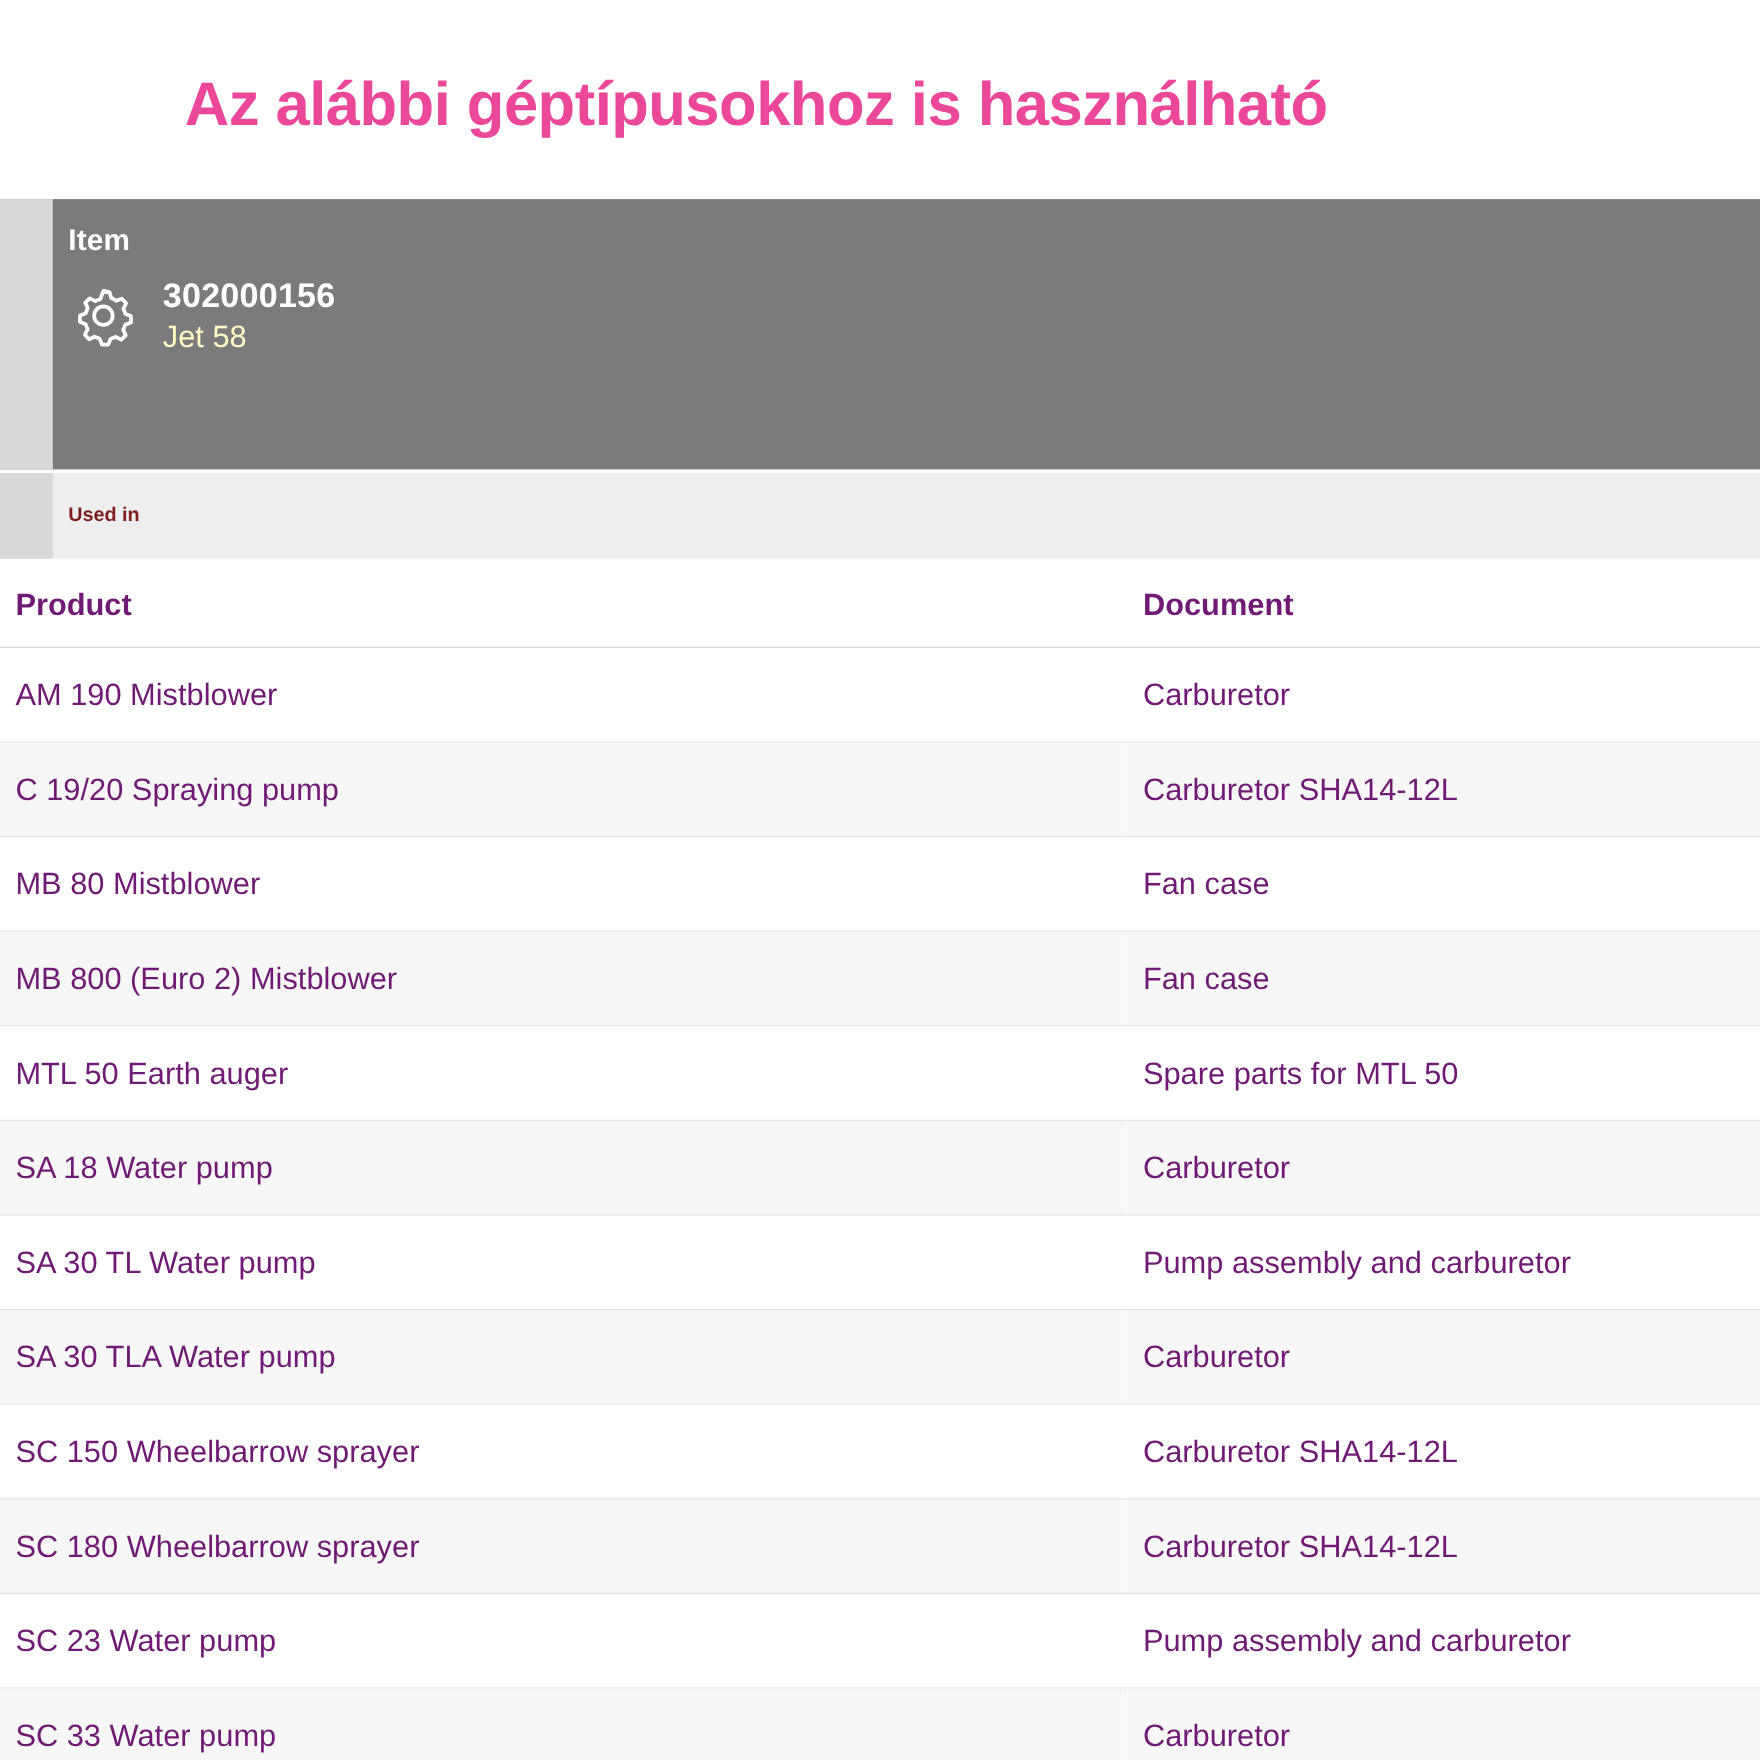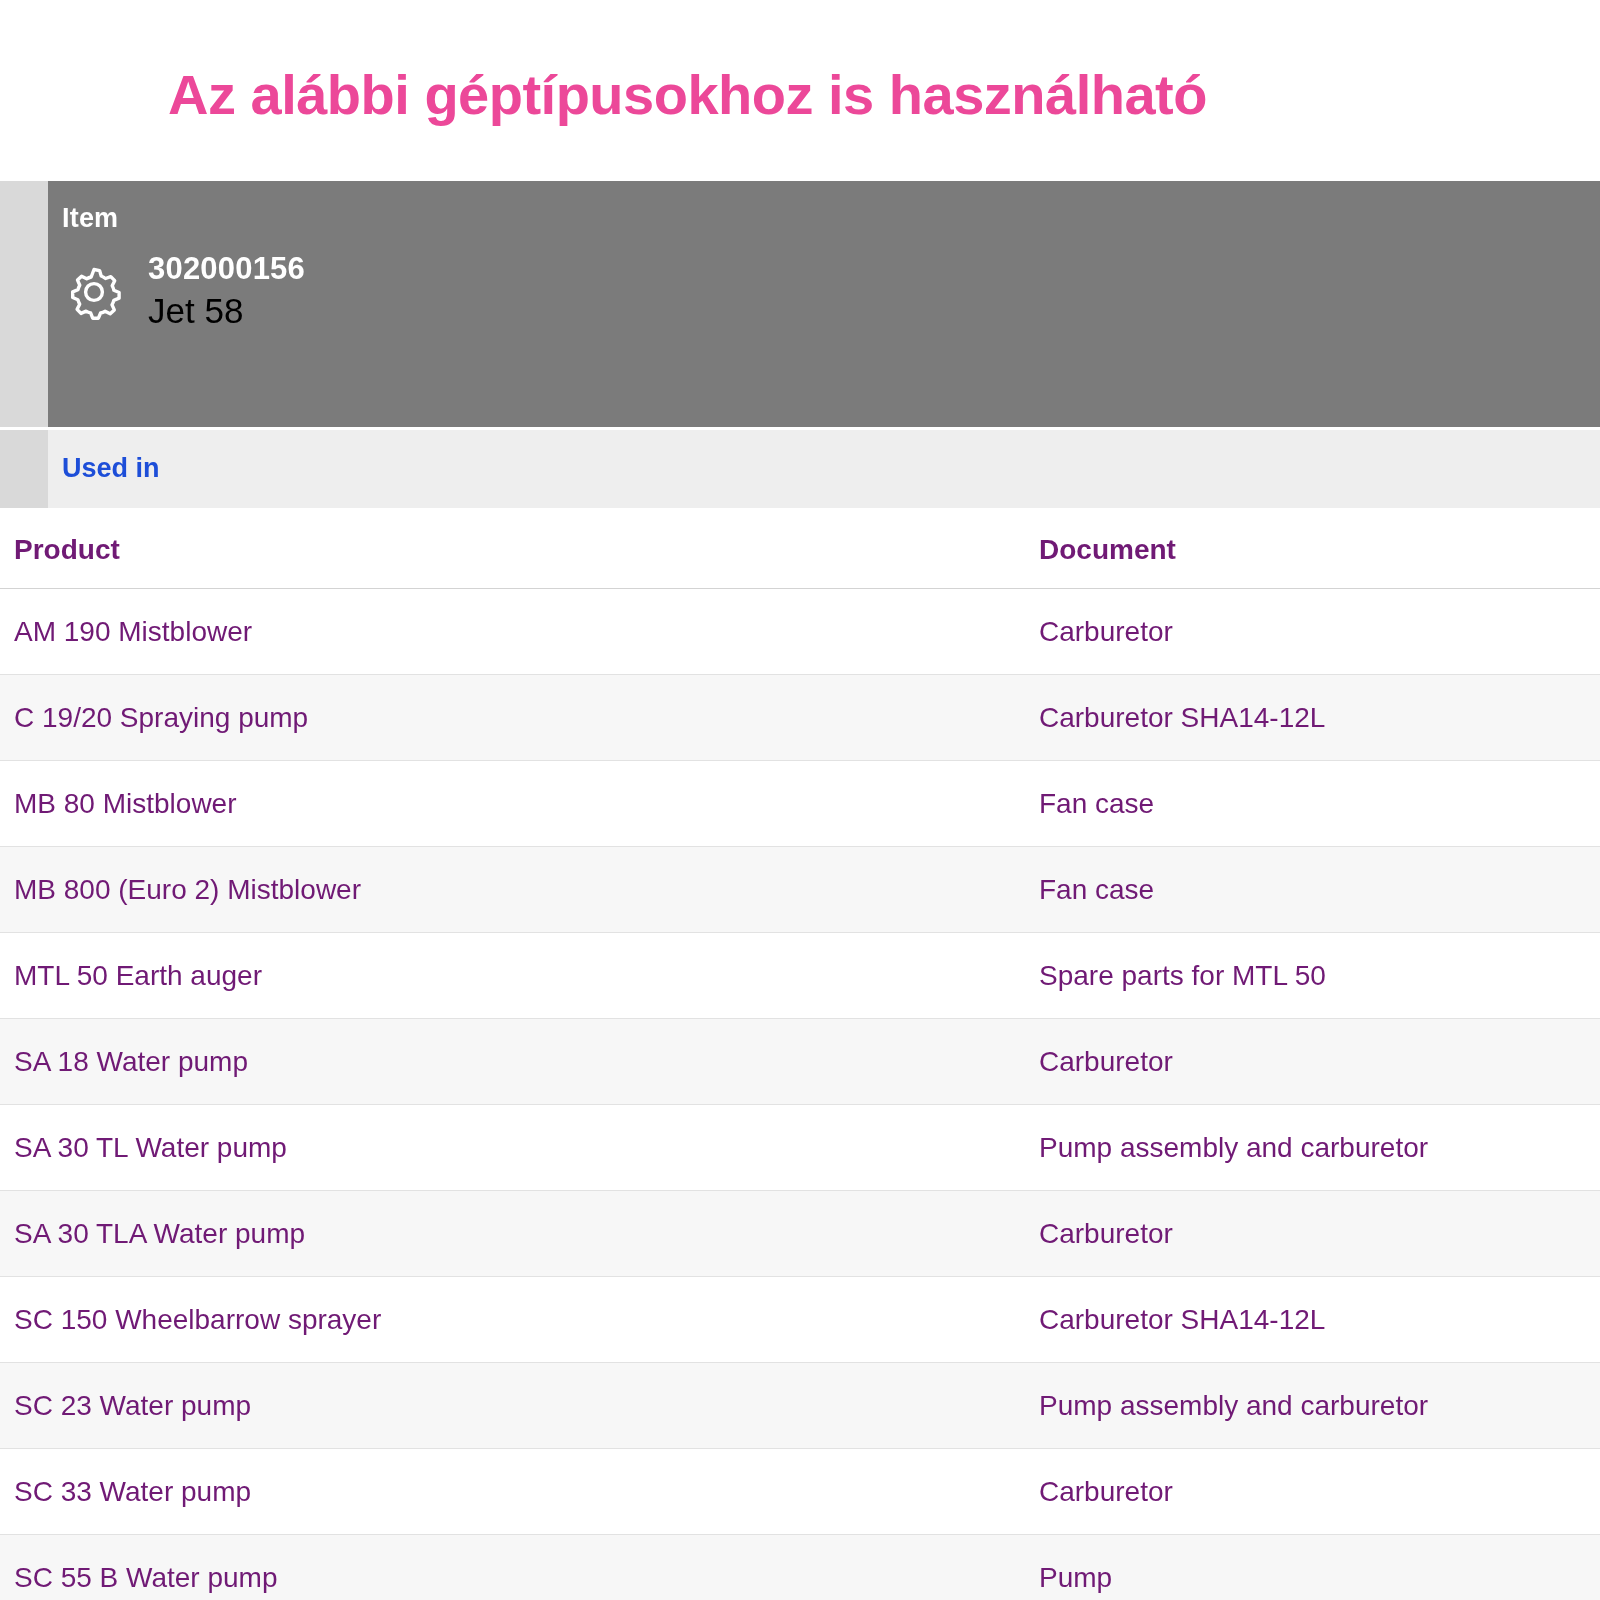--- a/index.html
+++ b/index.html
@@ -74,47 +74,47 @@
     flex-direction: column;
     justify-content: center;
   }
   .item-code {
     font-size: 31px;
     font-weight: bold;
     line-height: 1.25;
     letter-spacing: 0.2px;
   }
   .item-name {
-    font-size: 35px;
+    font-size: 28px;
     font-weight: normal;
     line-height: 1.3;
-    color: #000000;
+    color: #fef9c3;
   }
 
   
   .usedin-band {
     display: flex;
     align-items: stretch;
     background: #eeeeee;
     height: 78px;
     border-top: 3px solid #ffffff;
   }
   .usedin-gutter {
     width: 48px;
     flex: 0 0 48px;
     background: #d9d9d9;
   }
   .usedin-body {
     flex: 1 1 auto;
     display: flex;
     align-items: center;
     padding-left: 14px;
-    font-size: 27px;
-    font-weight: bold;
-    color: #1d4ed8;
+    font-size: 18px;
+    font-weight: bold;
+    color: #7f1d1d;
   }
 
   
   .table {
     width: 1600px;
     border-collapse: collapse;
     table-layout: fixed;
   }
   .table col.c-product { width: 1025px; }
   .table col.c-document { width: 575px; }
@@ -219,20 +219,24 @@
         </tr>
         <tr>
           <td>SA 30 TLA Water pump</td>
           <td>Carburetor</td>
         </tr>
         <tr>
           <td>SC 150 Wheelbarrow sprayer</td>
           <td>Carburetor SHA14-12L</td>
         </tr>
         <tr>
+          <td>SC 180 Wheelbarrow sprayer</td>
+          <td>Carburetor SHA14-12L</td>
+        </tr>
+        <tr>
           <td>SC 23 Water pump</td>
           <td>Pump assembly and carburetor</td>
         </tr>
         <tr>
           <td>SC 33 Water pump</td>
           <td>Carburetor</td>
         </tr>
         <tr>
           <td>SC 55 B Water pump</td>
           <td>Pump</td>

